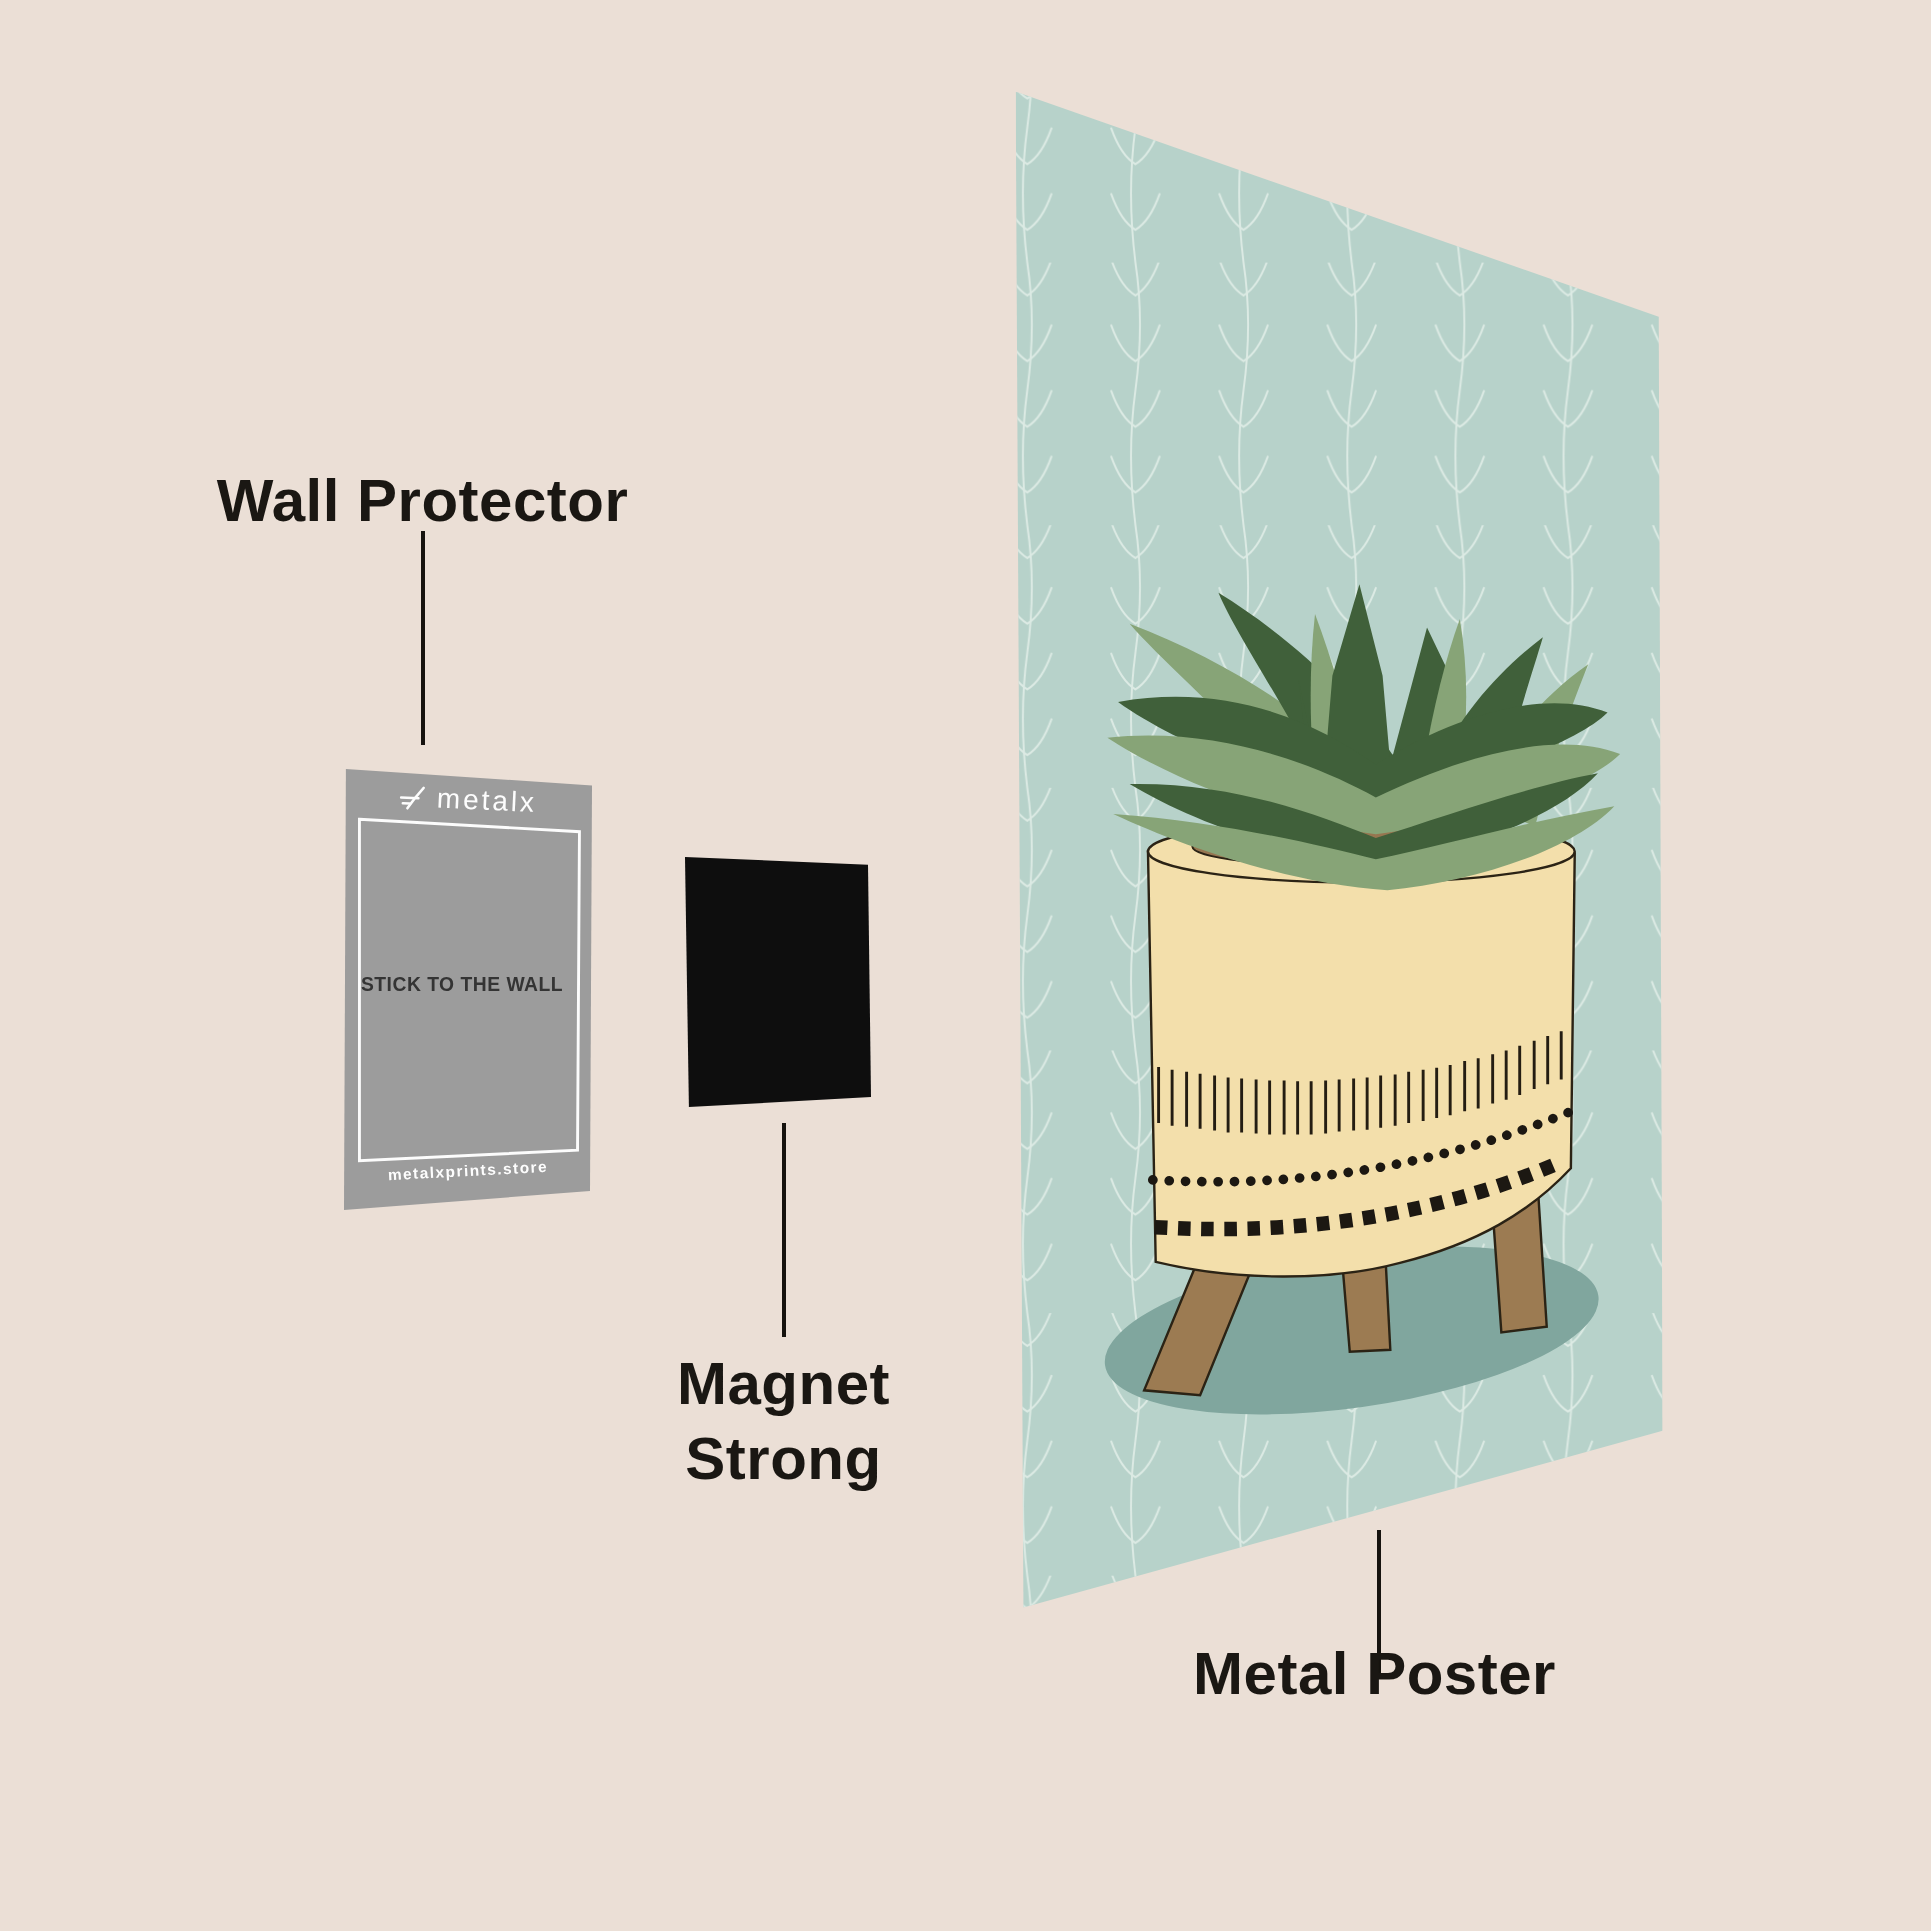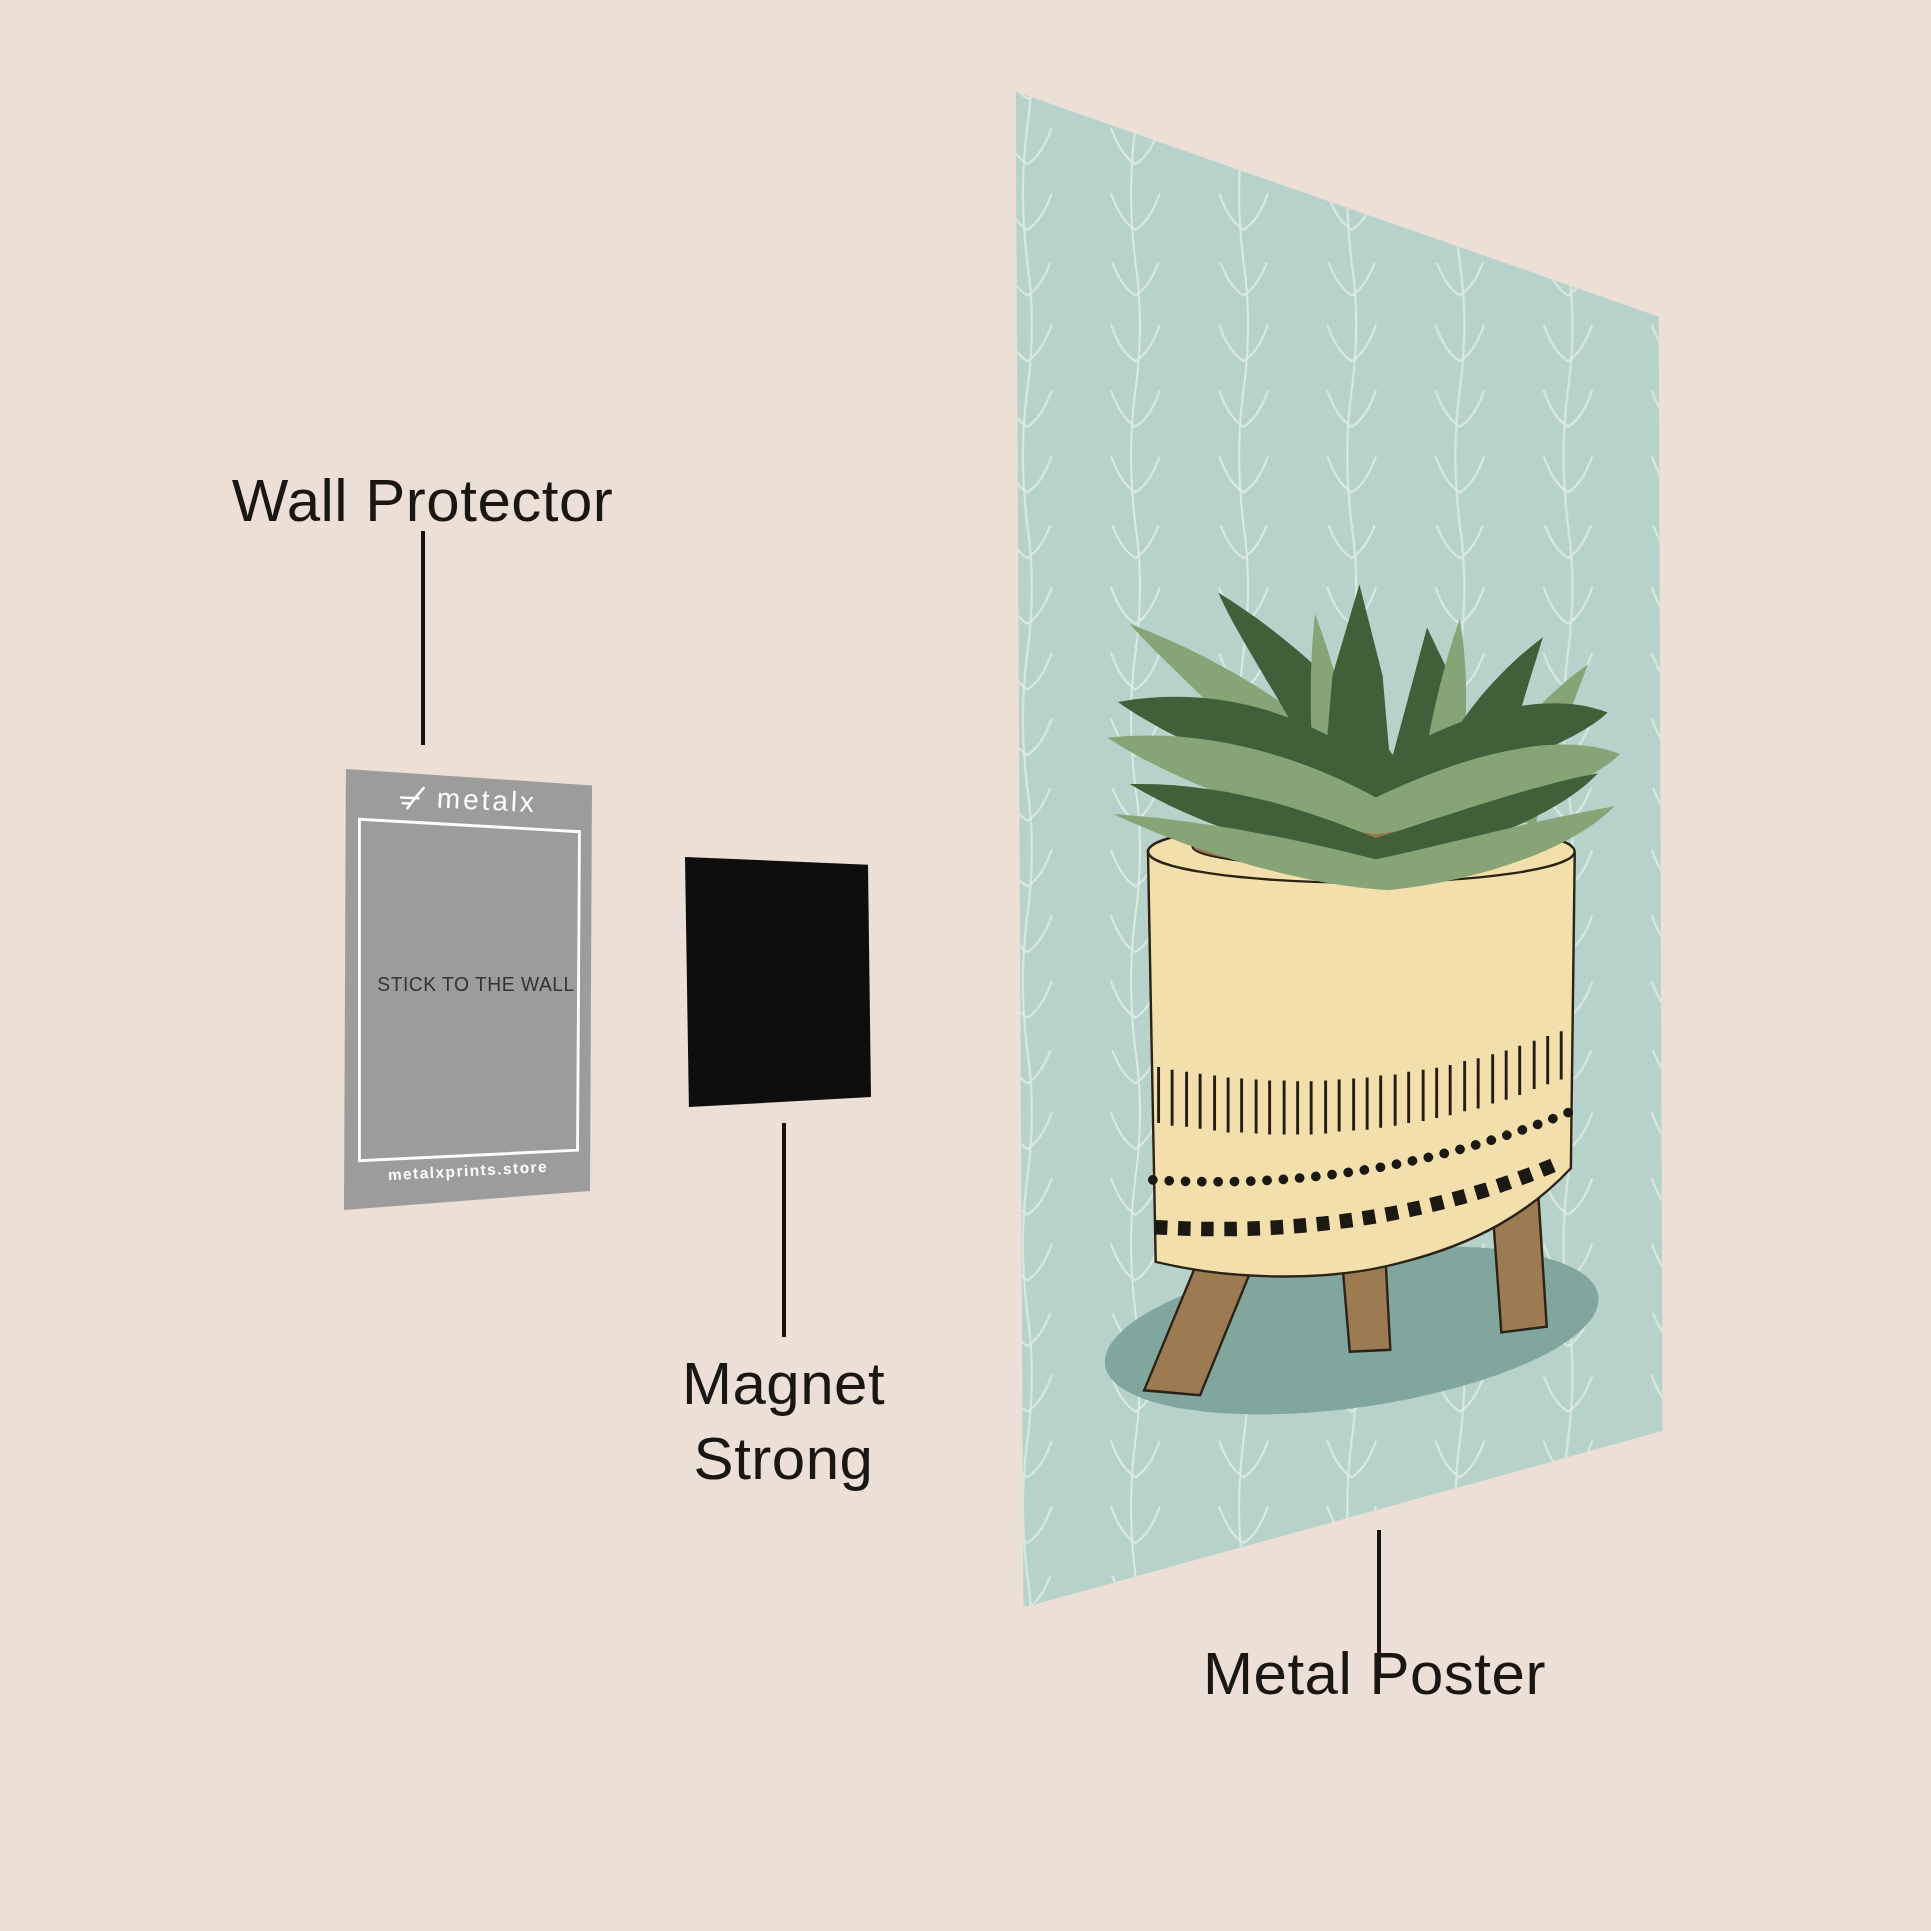--- a/index.html
+++ b/index.html
@@ -3,41 +3,41 @@
 <meta charset="utf-8">
 <style>
   html,body{margin:0;padding:0;background:#ebdfd6;}
   .scene{
     position:relative;width:1931px;height:1931px;overflow:hidden;
     background:#ebdfd6;
     font-family:"Liberation Sans", sans-serif;
     color:#1a1713;
   }
   .label{
-    position:absolute;text-align:center;font-size:60px;font-weight:400;
+    position:absolute;text-align:center;font-size:60px;font-weight:700;
     letter-spacing:0.5px;line-height:75px;color:#1a1713;white-space:nowrap;
   }
   .leader{position:absolute;width:3.9px;background:#16130f;}
   
   .card{
     position:absolute;left:344px;top:769px;width:248px;height:441px;
     background:#9c9c9c;
     clip-path:polygon(1.9px 0,248px 16.4px,246px 422px,0 441px);
   }
   .card-brand{
     position:absolute;top:15.4px;left:0;width:100%;text-align:center;
     color:#fdfdfd;font-size:28px;letter-spacing:2.9px;font-weight:400;
     transform:rotate(2.6deg);
   }
   .card-brand .brand-icon{display:inline-block;vertical-align:-3.9px;margin-right:8.7px;}
   .card-frame-svg{position:absolute;left:0;top:0;}
   .card-message{
-    position:absolute;left:23px;top:50px;width:218px;height:331px;
+    position:absolute;left:9px;top:50px;width:218px;height:331px;
     display:flex;align-items:center;justify-content:center;
-    font-size:19.3px;font-weight:400;color:#343434;letter-spacing:0.5px;white-space:nowrap;
+    font-size:19.3px;font-weight:700;color:#343434;letter-spacing:0.5px;white-space:nowrap;
   }
   .card-footer{
     position:absolute;top:393px;left:0;width:100%;text-align:center;
     color:#fdfdfd;font-size:15.4px;font-weight:700;letter-spacing:1.5px;
     transform:rotate(-3deg);white-space:nowrap;
   }
   
   .magnet{
     position:absolute;left:685px;top:857px;width:186px;height:250px;
     background:#0e0e0e;

